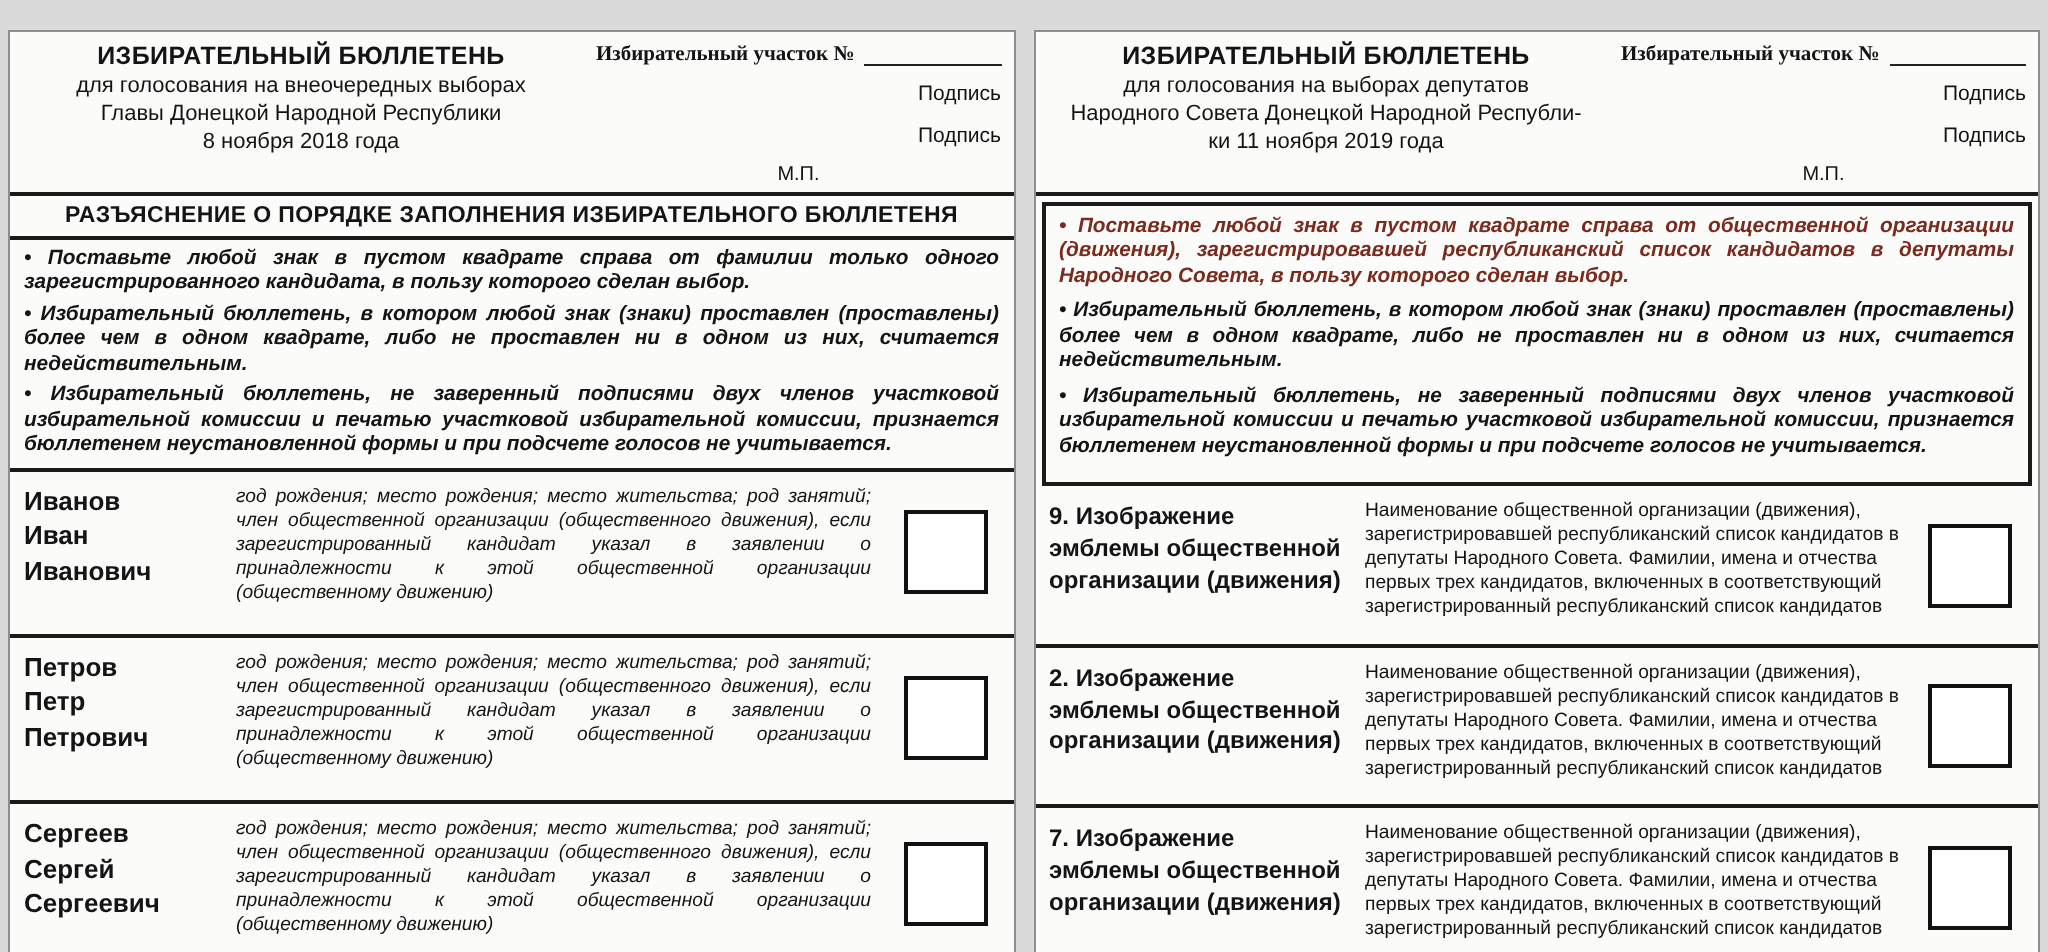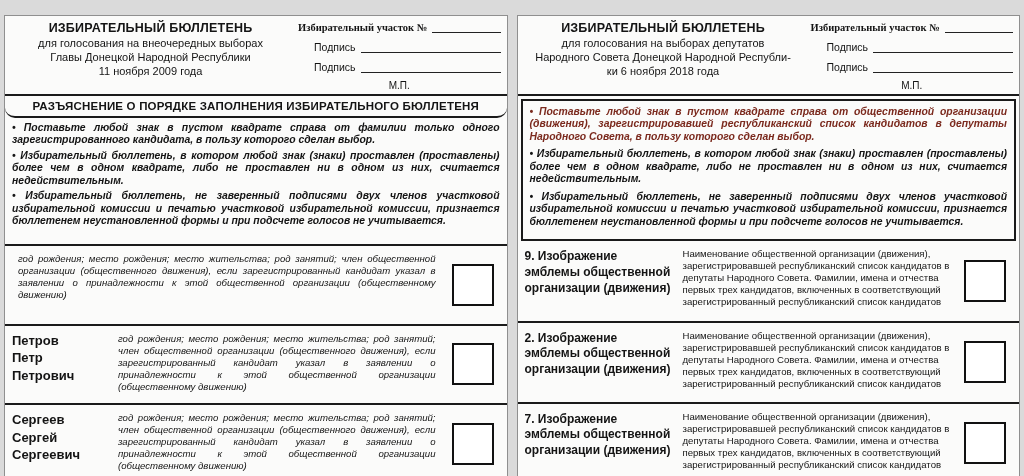--- a/index.html
+++ b/index.html
@@ -19,29 +19,29 @@
     display:flex; flex-direction:column; overflow:hidden;
   }
   
   .ballot-header { display:flex; padding:5px 6px 3px; border-bottom:2px solid #1a1a1a; }
   .header-left { width:57%; text-align:center; }
   .ballot-title { font-weight:700; font-size:12.5px; letter-spacing:0.2px; }
   .ballot-subtitle { font-size:11px; line-height:1.28; white-space:pre-line; margin-top:1px; }
   .header-right { flex:1; padding-left:8px; font-size:10.5px; display:flex; flex-direction:column; }
   .field-row { display:flex; align-items:flex-end; }
   .field-row.precinct .field-label { font-weight:700;font-family:Liberation Serif, serif; }
-  .field-row.sig { padding-left:16px; margin-top:8px; }
+  .field-row.sig { padding-left:16px; margin-top:8px;flex-direction:column; }
   .blank-line { flex:1; border-bottom:1px solid #222; height:11px; margin-left:5px; }
   .seal { margin-top:7px; text-align:center; font-size:10px; }
   
   .section-title {
     text-align:center; font-weight:700; font-size:11.5px;
-    padding:4px 24px; border-bottom:2px solid #1a1a1a; letter-spacing:0.2px;border-radius:10px;
+    padding:4px 24px; border-bottom:2px solid #1a1a1a; letter-spacing:0.2px;
   }
-  .instructions { padding:4px 7px 16px; border-bottom:2px solid #1a1a1a; }
+  .instructions { padding:4px 7px 4px; border-bottom:2px solid #1a1a1a; }
   .instructions p {
     margin:0 0 3px; font-size:10.4px; line-height:1.2;
     font-style:italic; font-weight:700; text-align:justify;
   }
   .instructions p:last-child { margin-bottom:0; }
   .b-right .instructions {
     border:2px solid #1a1a1a; margin:3px 3px 0; padding:5px 7px 6px;
   }
   .b-right .instructions p { margin-bottom:5px; }
   .emph { color:#7b2a1e; }
@@ -60,21 +60,21 @@
 <body>
 
 <div class="page">
 
   <div class="ballot b-left">
     <div class="ballot-header">
       <div class="header-left">
         <div class="ballot-title">ИЗБИРАТЕЛЬНЫЙ БЮЛЛЕТЕНЬ</div>
         <div class="ballot-subtitle">для голосования на внеочередных выборах
 Главы Донецкой Народной Республики
-11 ноября 2009 года</div>
+8 ноября 2018 года</div>
       </div>
       <div class="header-right">
         <div class="field-row precinct">
           <span class="field-label">Избирательный участок №</span>
           <span class="blank-line"></span>
         </div>
         <div class="field-row sig">
           <span class="field-label">Подпись</span>
           <span class="blank-line"></span>
         </div>
@@ -89,20 +89,23 @@
     <div class="section-title">РАЗЪЯСНЕНИЕ О ПОРЯДКЕ ЗАПОЛНЕНИЯ ИЗБИРАТЕЛЬНОГО БЮЛЛЕТЕНЯ</div>
 
     <div class="instructions">
       <p>• Поставьте любой знак в пустом квадрате справа от фамилии только одного зарегистрированного кандидата, в пользу которого сделан выбор.</p>
       <p>• Избирательный бюллетень, в котором любой знак (знаки) проставлен (проставлены) более чем в одном квадрате, либо не проставлен ни в одном из них, считается недействительным.</p>
       <p>• Избирательный бюллетень, не заверенный подписями двух членов участковой избирательной комиссии и печатью участковой избирательной комиссии, признается бюллетенем неустановленной формы и при подсчете голосов не учитывается.</p>
     </div>
 
     <div class="rows">
       <div class="row">
+        <div class="cand-name">Иванов
+Иван
+Иванович</div>
         <div class="cand-desc">год рождения; место рождения; место жительства; род занятий; член общественной организации (общественного движения), если зарегистрированный кандидат указал в заявлении о принадлежности к этой общественной организации (общественному движению)</div>
         <div class="box-col">
           <div class="vote-box"></div>
         </div>
       </div>
       <div class="row">
         <div class="cand-name">Петров
 Петр
 Петрович</div>
         <div class="cand-desc">год рождения; место рождения; место жительства; род занятий; член общественной организации (общественного движения), если зарегистрированный кандидат указал в заявлении о принадлежности к этой общественной организации (общественному движению)</div>
@@ -121,21 +124,21 @@
       </div>
     </div>
   </div>
 
   <div class="ballot b-right">
     <div class="ballot-header">
       <div class="header-left">
         <div class="ballot-title">ИЗБИРАТЕЛЬНЫЙ БЮЛЛЕТЕНЬ</div>
         <div class="ballot-subtitle">для голосования на выборах депутатов
 Народного Совета Донецкой Народной Республи-
-ки 6 ноября 2018 года</div>
+ки 11 ноября 2019 года</div>
       </div>
       <div class="header-right">
         <div class="field-row precinct">
           <span class="field-label">Избирательный участок №</span>
           <span class="blank-line"></span>
         </div>
         <div class="field-row sig">
           <span class="field-label">Подпись</span>
           <span class="blank-line"></span>
         </div>

